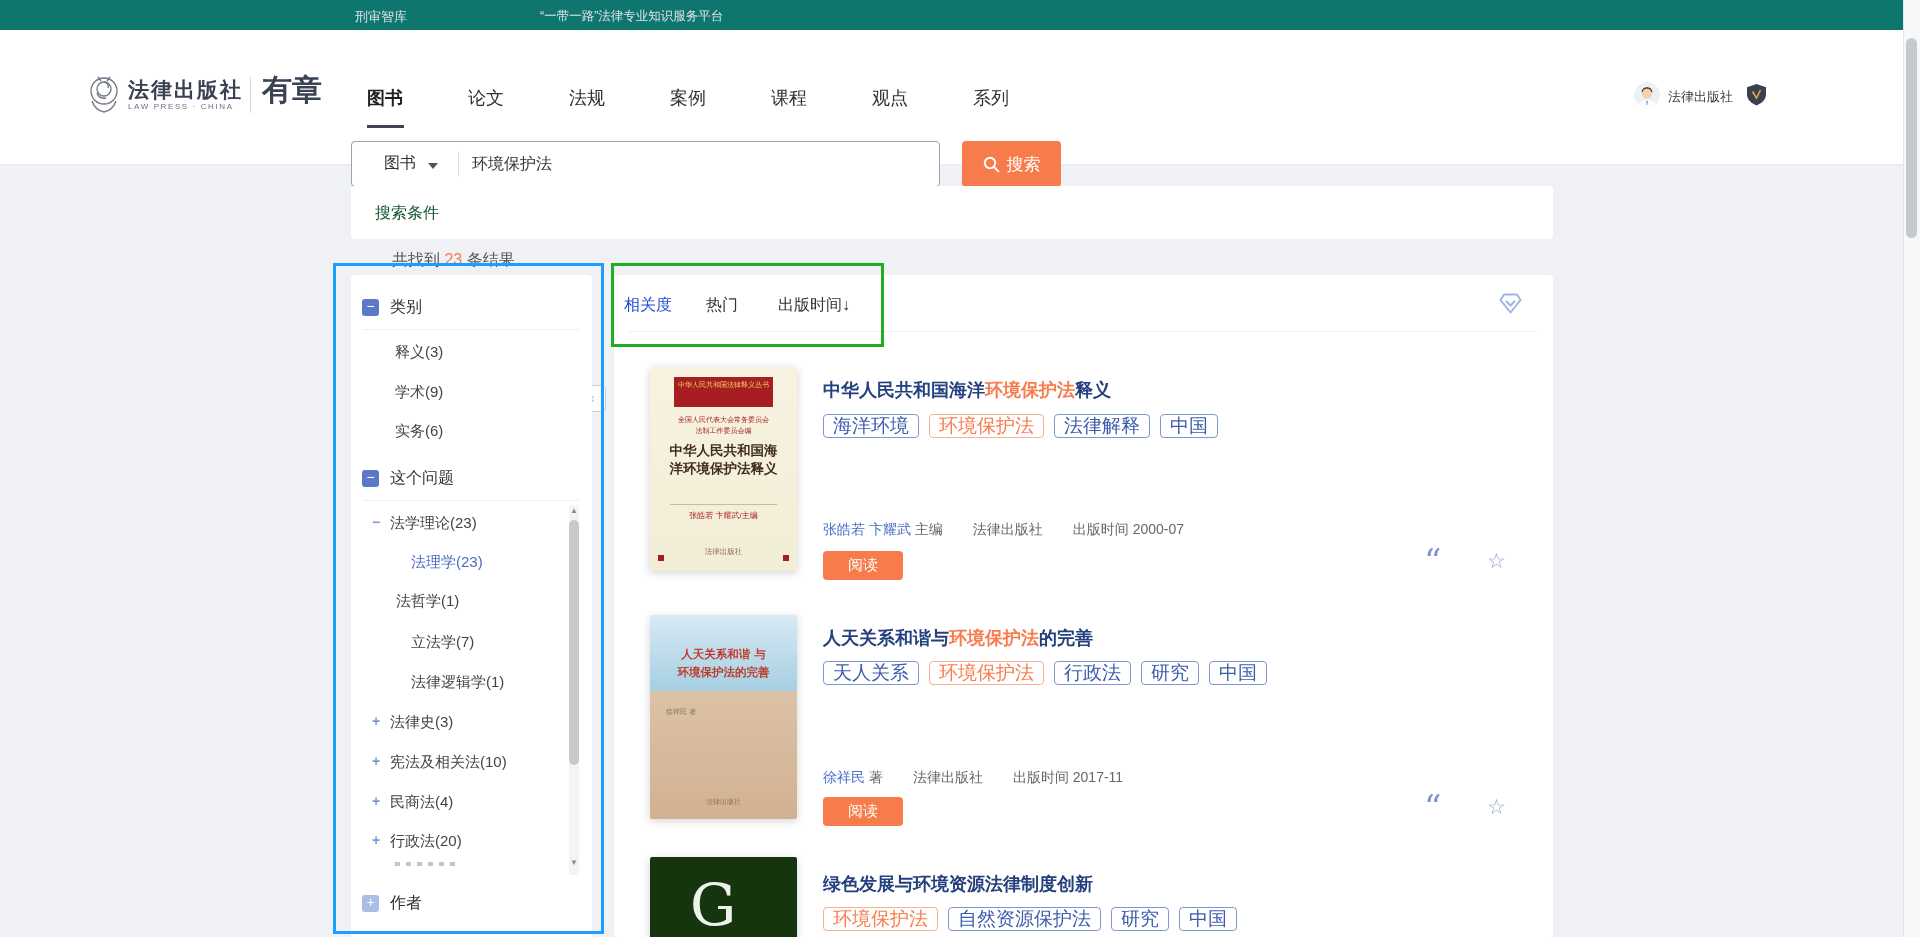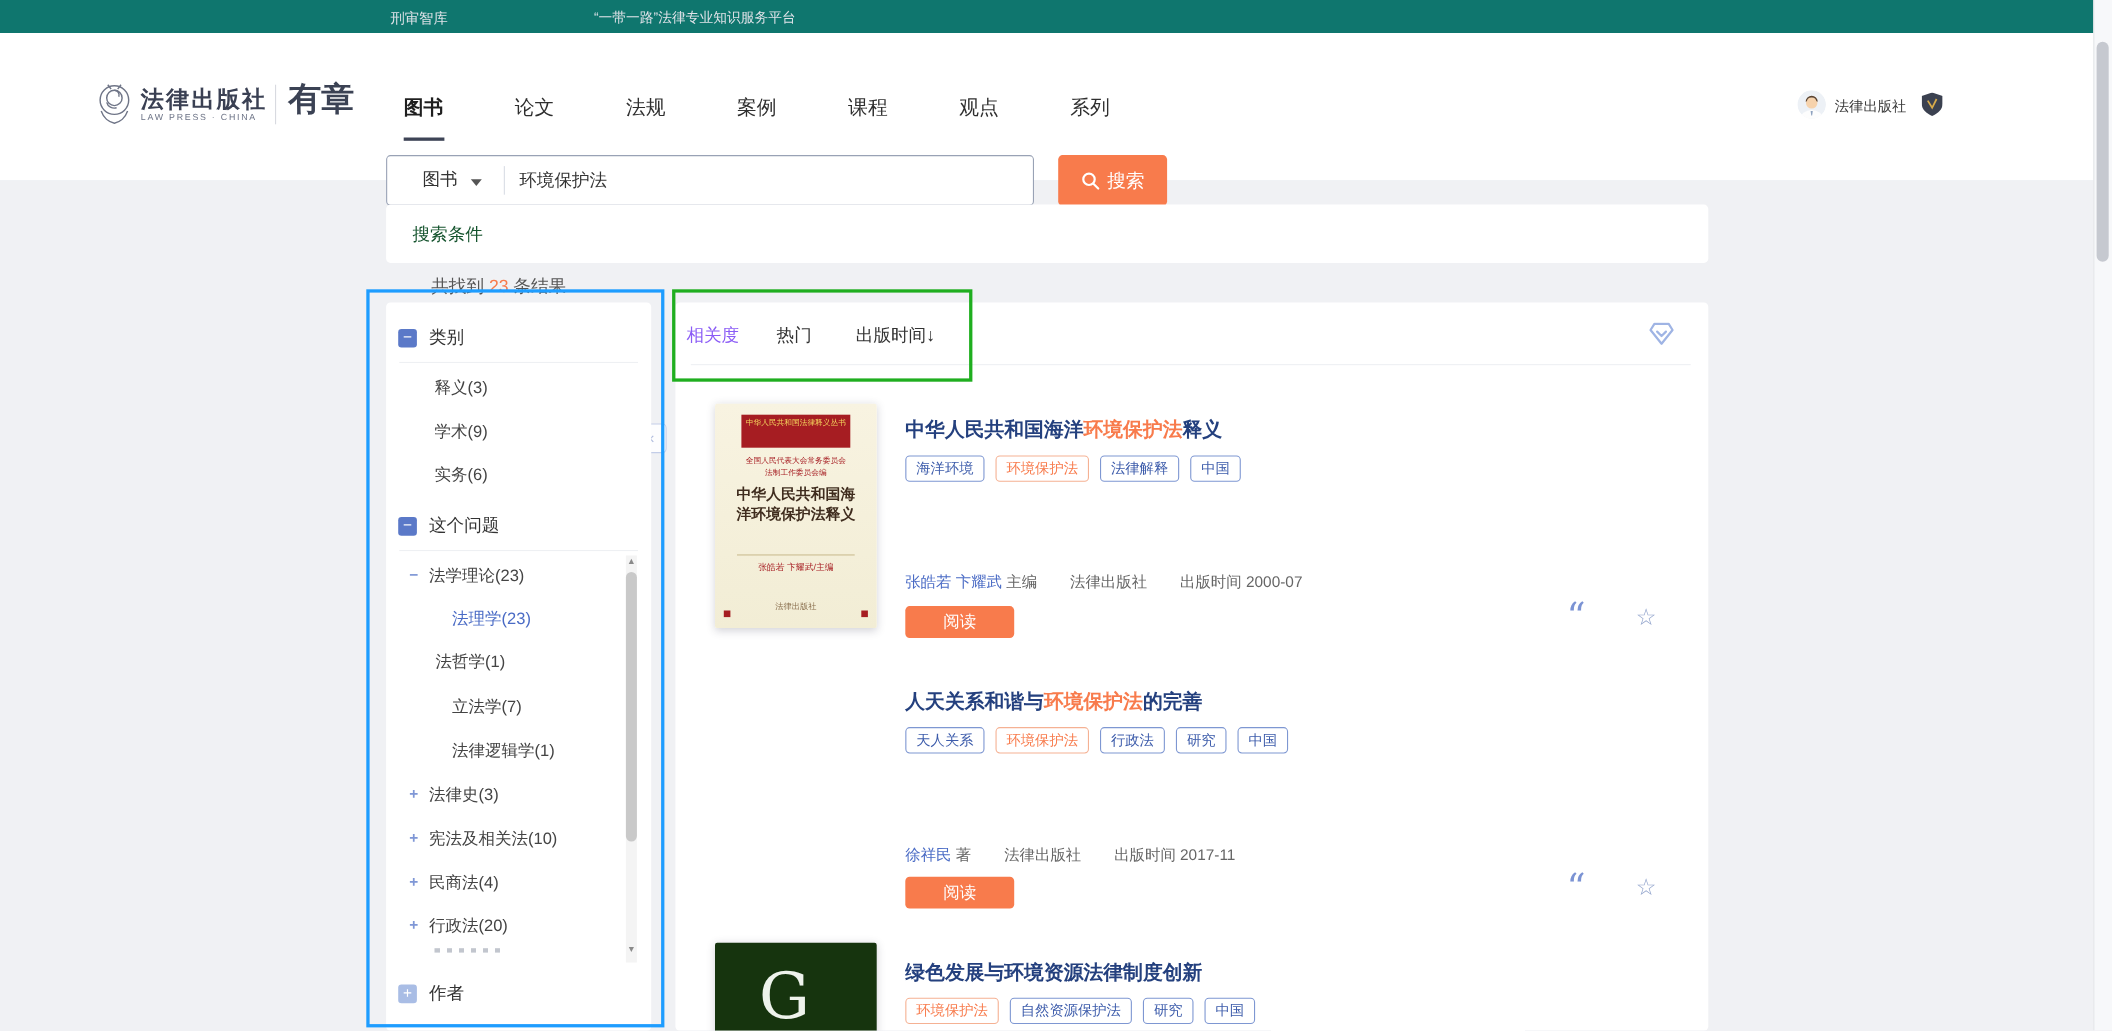--- a/index.html
+++ b/index.html
@@ -51,34 +51,34 @@
 .tree-row{position:absolute;font-size:15px;color:#444;cursor:pointer;display:flex;gap:5px}
 .tree-row .tg{color:#7f97d6;font-weight:bold;font-size:14px;width:13px}
 .tree-row.sel{color:#4a6bc5}
 .partial-row{left:395px;top:862px;width:64px;height:4px;background:repeating-linear-gradient(90deg,#c2c6ce 0 5px,transparent 5px 11px)}
 
 .in-sb{left:569px;top:505px;width:10px;height:370px;background:#f4f4f4}
 .in-sb-thumb{left:569px;top:520px;width:10px;height:245px;background:#c9c9c9;border-radius:5px;cursor:pointer}
 .in-arrow{position:absolute;left:570px;font-size:8px;color:#8a8a8a}
 
 .sort-tab{position:absolute;top:295px;font-size:16px;color:#333;cursor:pointer}
-.sort-tab.active{color:#8b5cf6}
+.sort-tab.active{color:#1d4ed8}
 .res-div{left:628px;top:331px;width:909px;height:1px;background:#eef0f3}
 
 .bk-title{position:absolute;left:823px;font-size:18px;font-weight:bold;color:#24407e;cursor:pointer}
 .bk-title .hl{color:#f87b4c}
 .tagrow{position:absolute;left:823px;display:flex;gap:10px}
-.tag{display:inline-flex;align-items:center;height:24px;padding:0 9px;border:1px solid #7e97d2;border-radius:4px;background:#fff;color:#3d5cab;font-size:13px;cursor:pointer;white-space:nowrap}
+.tag{display:inline-flex;align-items:center;height:24px;padding:0 9px;border:1px solid #7e97d2;border-radius:4px;background:#fff;color:#3d5cab;font-size:19px;cursor:pointer;white-space:nowrap}
 .tag.hl{border-color:#f5b193;color:#f87b4c}
 .desc{position:absolute;left:823px;width:702px;font-size:14px;line-height:23px;color:#333;overflow:hidden}
 .desc .hl{color:#f87b4c}
 .meta{position:absolute;left:823px;font-size:14px;color:#666}
 .meta .au{color:#4a6bc5;cursor:pointer}
 .meta .sep{display:inline-block;width:30px}
-.read-btn{position:absolute;left:823px;width:99px;height:29px;background:#f87b4c;border-radius:4px;color:#fff;font-size:15px;display:flex;align-items:center;justify-content:center;cursor:pointer}
+.read-btn{position:absolute;left:823px;width:80px;height:29px;background:#f87b4c;border-radius:4px;color:#fff;font-size:15px;display:flex;align-items:center;justify-content:center;cursor:pointer}
 .quote-ic{position:absolute;left:1424px;font-size:34px;color:#7b93d4;font-family:"DejaVu Serif",serif;line-height:20px;cursor:pointer}
 .star-ic{position:absolute;left:1487px;font-size:21px;color:#93a5cd;cursor:pointer}
 
 .cover{position:absolute;left:650px;width:147px;height:204px;border-radius:2px;box-shadow:0 2px 8px rgba(60,60,80,.22);cursor:pointer;overflow:hidden}
 .cv1{background:linear-gradient(#f8f3e1,#f2edd5)}
 .cv1 .rb{position:absolute;left:24px;top:10px;width:99px;min-height:30px;background:#a61d22;color:#f5d75e;font-size:7px;line-height:1.5;text-align:center;padding:3px 4px}
 .cv1 .rl{position:absolute;left:0;top:48px;width:100%;color:#a61d22;font-size:7px;line-height:1.5;text-align:center}
 .cv1 .tt{position:absolute;left:0;top:74px;width:100%;padding:0 13px;font-family:"DejaVu Serif",serif;font-weight:bold;font-size:13.5px;line-height:1.35;color:#3f2c1e;text-align:center}
 .cv1 .hr{position:absolute;left:20px;top:137px;width:107px;height:1px;background:#cbbd92}
 .cv1 .au{position:absolute;left:0;top:143px;width:100%;color:#a61d22;font-size:8px;text-align:center}
@@ -279,20 +279,27 @@
     <span class="tag">法律解释</span>
     <span class="tag">中国</span>
   </div>
   <div class="meta" style="top:521px">
     <span class="au">张皓若</span>&nbsp;<span class="au">卞耀武</span>&nbsp;<span>主编</span><span class="sep"></span><span>法律出版社</span><span class="sep"></span><span>出版时间</span>&nbsp;<span>2000-07</span>
   </div>
   <div class="read-btn" style="top:551px">阅读</div>
   <div class="quote-ic" style="top:551px">“</div>
   <div class="star-ic" style="top:549px">☆</div>
 
+  <div class="cover cv2" style="top:615px">
+    <div class="top"></div>
+      <div class="bot"></div>
+    <div class="tt"><span>人天关系和谐 与</span><br><span>环境保护法的完善</span></div>
+    <div class="au">徐祥民 著</div>
+    <div class="pr">法律出版社</div>
+  </div>
   <div class="bk-title" style="top:626px"><span>人天关系和谐与</span><span class="hl">环境保护法</span><span>的完善</span></div>
   <div class="tagrow" style="top:661px">
     <span class="tag">天人关系</span>
     <span class="tag hl">环境保护法</span>
     <span class="tag">行政法</span>
     <span class="tag">研究</span>
     <span class="tag">中国</span>
   </div>
   <div class="meta" style="top:769px">
     <span class="au">徐祥民</span>&nbsp;<span>著</span><span class="sep"></span><span>法律出版社</span><span class="sep"></span><span>出版时间</span>&nbsp;<span>2017-11</span>

